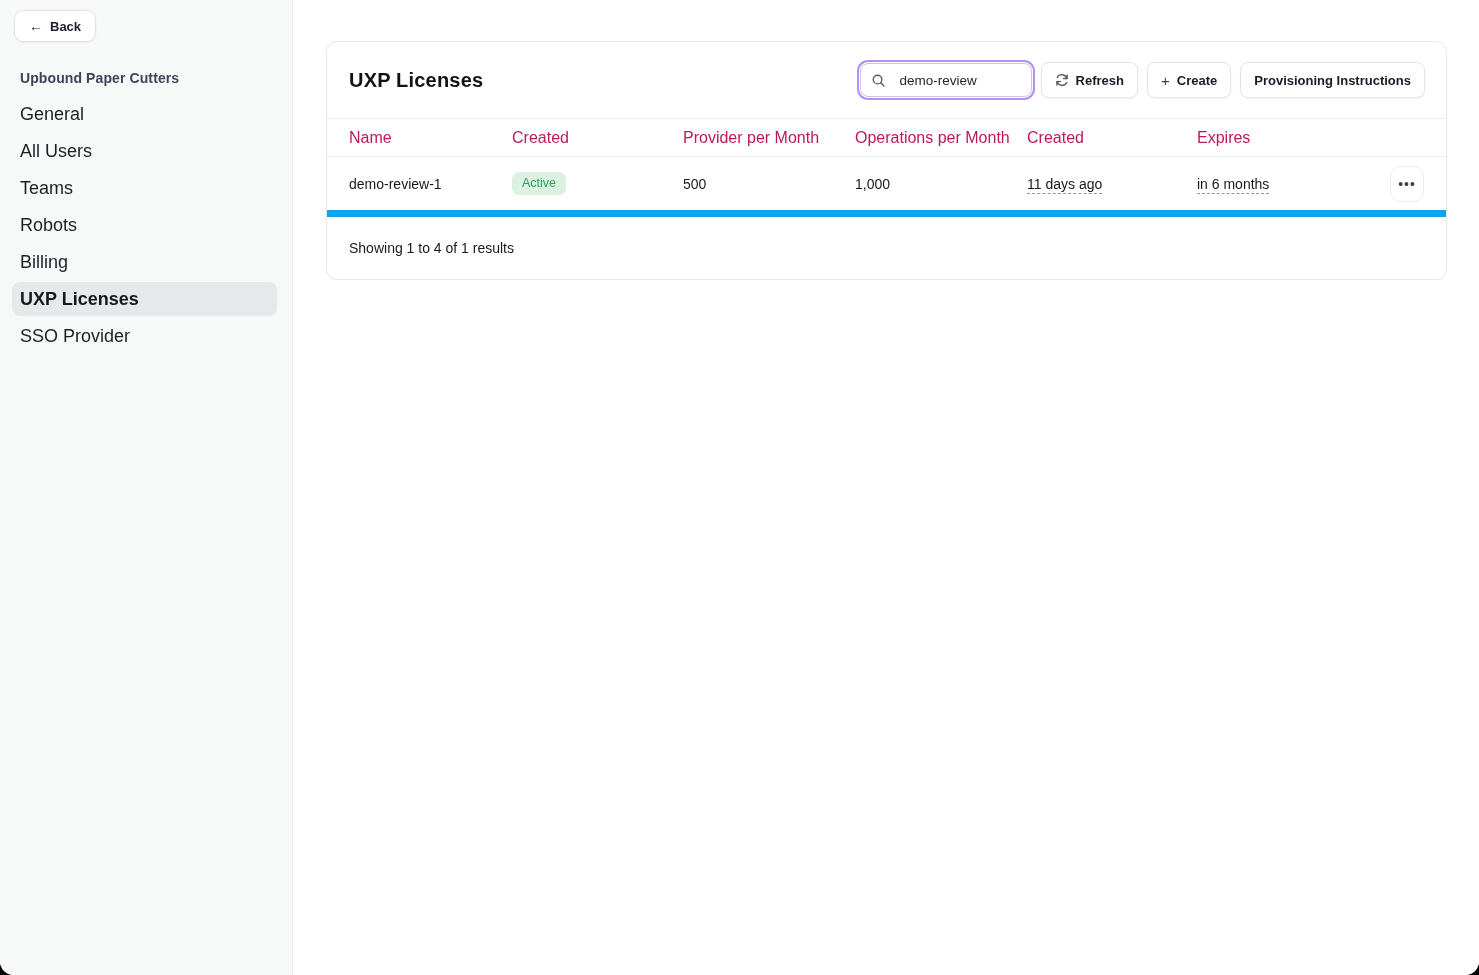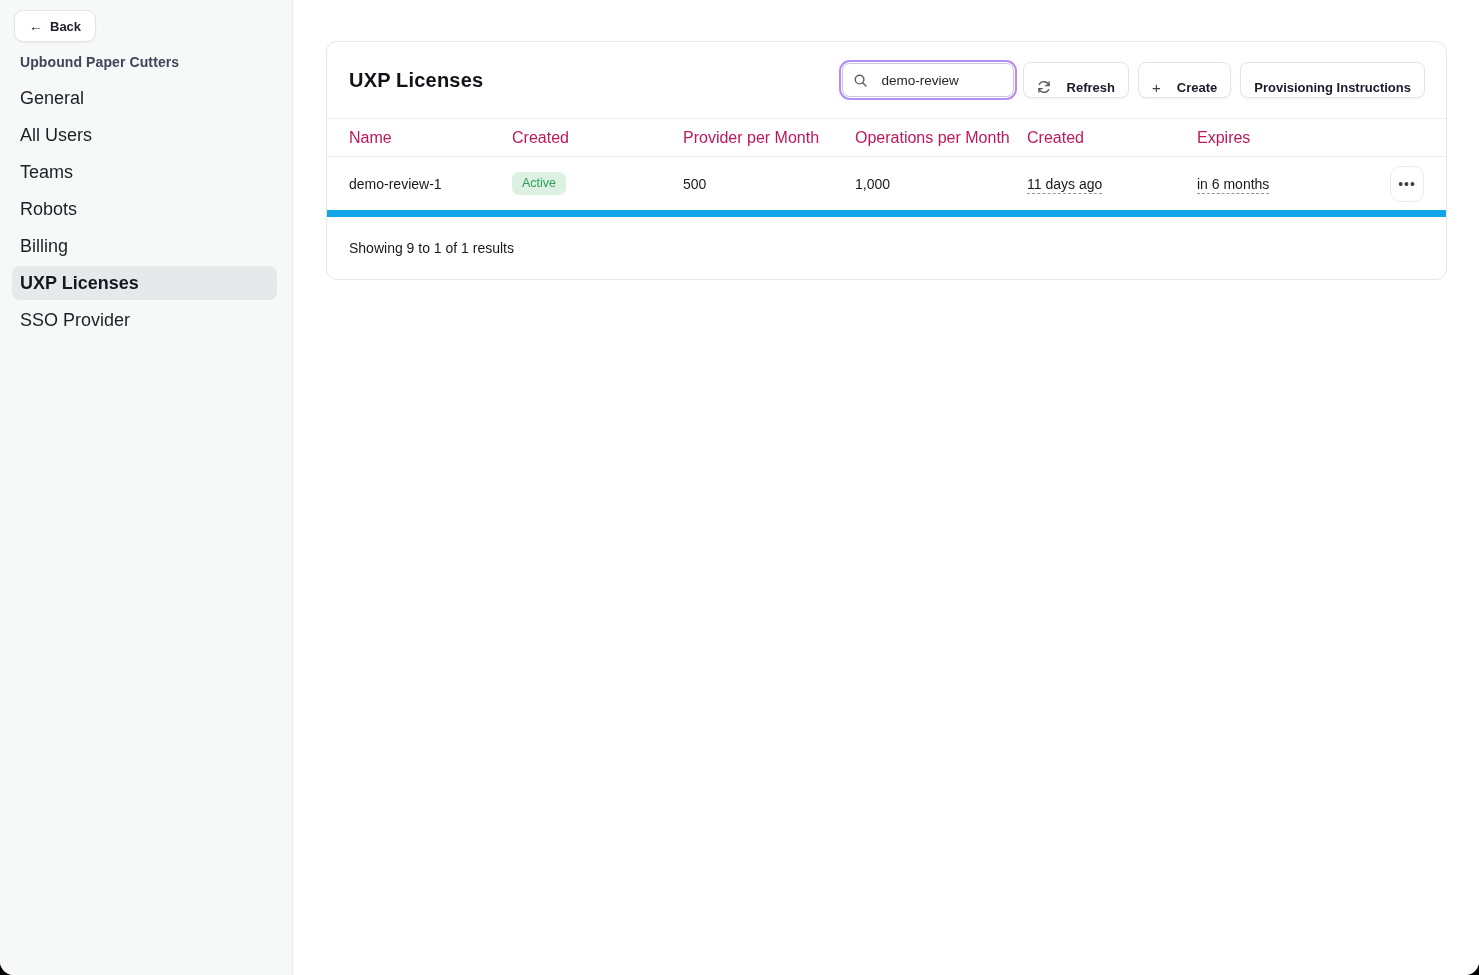--- a/index.html
+++ b/index.html
@@ -30,21 +30,21 @@
     background: #fff;
     border: 1px solid #e3e3e6;
     border-radius: 9px;
     font-family: inherit;
     font-size: 13px; font-weight: 700; color: #1c1f2b;
     box-shadow: 0 1px 2px rgba(20,20,40,0.05);
     cursor: pointer;
   }
   .back-arrow { font-size: 14px; font-weight: 700; line-height: 1; color: #1c1f2b; }
   .org-name {
-    margin: 12px 20px 11px 20px;
+    margin: 28px 20px 11px 20px;
     font-size: 14px; font-weight: 700; color: #3f4459;
     letter-spacing: 0.1px;
   }
   .nav { padding: 0 15px 0 12px; }
   .nav-item {
     height: 34px; margin-bottom: 3px;
     display: flex; align-items: center;
     padding-left: 8px;
     border-radius: 8px;
     font-size: 18px; color: #1d1f26;
@@ -80,21 +80,21 @@
     border-radius: 8px;
     outline: 2px solid #b48df5;
     outline-offset: 1.5px;
   }
   .search input {
     border: none; outline: none; width: 100%;
     font-family: inherit; font-size: 13.5px; color: #23262e;
     background: transparent;
   }
   .btn {
-    display: inline-flex; gap: 16px;
+    display: inline-flex; align-items: center; gap: 7px;
     height: 33px; padding: 17px 13px;
     background: #fff;
     border: 1px solid #e4e4e7;
     border-radius: 8px;
     font-family: inherit;
     font-size: 13px; font-weight: 700; color: #181b28;
     box-shadow: 0 1px 2px rgba(20,20,40,0.05);
     cursor: pointer;
     white-space: nowrap;
   }
@@ -231,19 +231,19 @@
             <span class="dashed">in 6 months</span>
           </div>
           <div class="td actions">
             <button class="dots">
               <span>•••</span>
             </button>
           </div>
         </div>
 
         <footer class="tfoot">
-          <span>Showing 9 to 1 of 1 results</span>
+          <span>Showing 1 to 4 of 1 results</span>
         </footer>
       </div>
 
     </section>
   </main>
 </div>
 
 </body></html>

